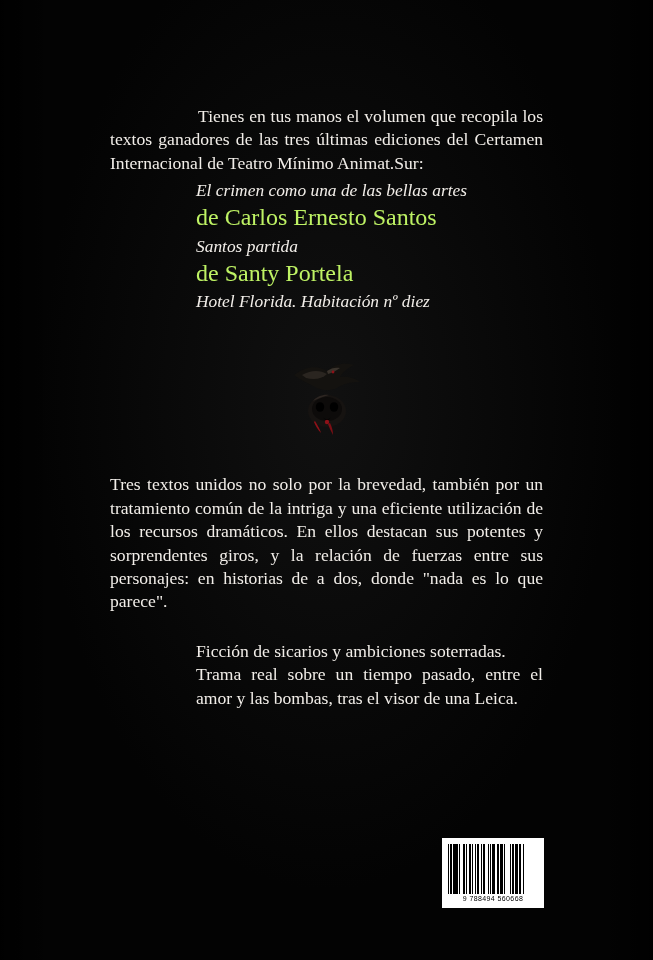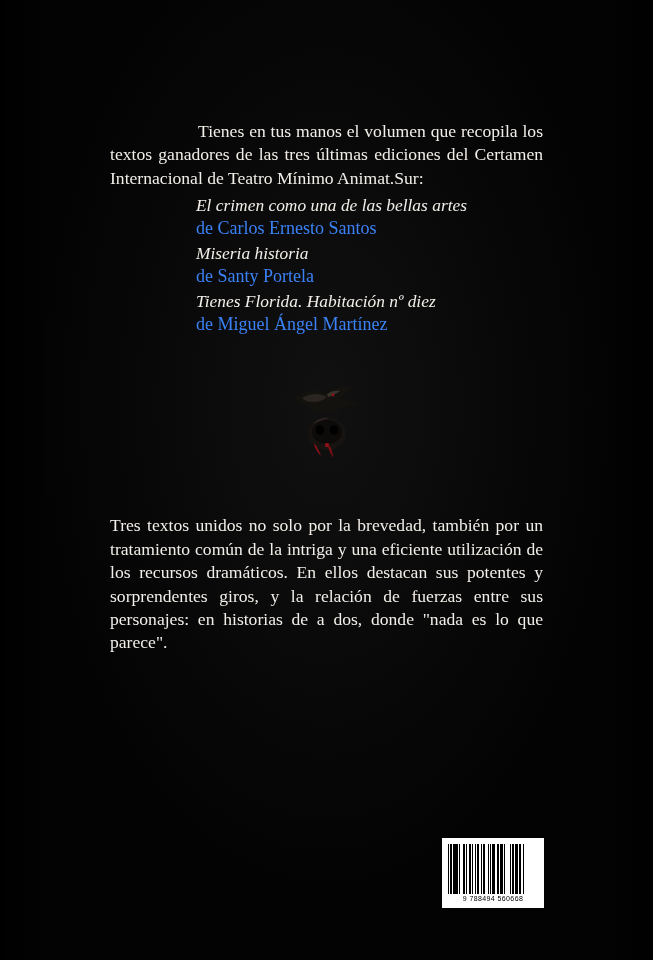--- a/index.html
+++ b/index.html
@@ -26,21 +26,21 @@
     inset: 0;
     background:
       radial-gradient(ellipse at 50% 42%, rgba(28,28,28,0.55) 0%, rgba(0,0,0,0) 62%),
       linear-gradient(to right, rgba(0,0,0,0.9) 0%, rgba(0,0,0,0) 8%, rgba(0,0,0,0) 92%, rgba(0,0,0,0.9) 100%);
     pointer-events: none;
   }
   .content {
     position: absolute;
     left: 110px;
     right: 110px;
-    top: 120px;
+    top: 105px;
   }
 
   .para {
     font-size: 17.6px;
     line-height: 1.33;
     text-align: justify;
     text-justify: inter-word;
     color: #f2eee9;
     margin: 0;
   }
@@ -52,41 +52,41 @@
     margin-top: 4px;
     padding-left: 86px;
   }
   .work-title {
     font-size: 17.4px;
     font-style: italic;
     line-height: 1.32;
     color: #f2eee9;
   }
   .work-author {
-    font-size: 18px;
+    font-size: 24px;
     line-height: 1.32;
-    color: #3b82f6;
+    color: #bef264;
     margin-bottom: 1px;
   }
 
   .emblem-wrap {
     margin-top: 40px;
     height: 96px;
     display: flex;
     align-items: center;
     justify-content: center;
   }
   .emblem {
     position: relative;
     width: 86px;
     height: 92px;
   }
 
   .para-block2 {
-    margin-top: 42px;
+    margin-top: 24px;
   }
   .para-block3 {
     margin-top: 26px;
     padding-left: 86px;
   }
   .para-block3 .line {
     font-size: 17.6px;
     line-height: 1.33;
     color: #f2eee9;
     text-align: justify;
@@ -134,27 +134,26 @@
     <p class="para first-indent">Tienes en tus manos el volumen que recopila los textos ganadores de las tres últimas ediciones del Certamen Internacional de Teatro Mínimo Animat.Sur:</p>
 
     <div class="works">
 
       <div>
         <div class="work-title">El crimen como una de las bellas artes</div>
         <div class="work-author">de  Carlos Ernesto Santos</div>
       </div>
 
       <div>
-        <div class="work-title">Miseria historia</div>
+        <div class="work-title">Santos partida</div>
         <div class="work-author">de Santy Portela</div>
       </div>
 
       <div>
-        <div class="work-title">Tienes Florida. Habitación nº diez</div>
-        <div class="work-author">de Miguel Ángel Martínez</div>
+        <div class="work-title">Hotel Florida. Habitación nº diez</div>
       </div>
 
     </div>
 
     <div class="emblem-wrap">
       <div class="emblem">
         <svg viewBox="0 0 86 92" width="86" height="92" aria-hidden="true">
 
           <g fill="#14120f">
             <path d="M10 20 C22 11, 34 10, 43 16 C50 9, 60 7, 70 10 C62 14, 58 18, 56 22 C64 21, 71 23, 76 27 C66 27, 59 29, 53 33 C47 36, 38 36, 31 32 C24 28, 16 25, 10 20 Z"></path>
@@ -178,20 +177,22 @@
             <path d="M46 68 C48 72, 49 76, 49 80 C47 76, 45 72, 44 69 Z" fill="#7c0f15"></path>
             <circle cx="43" cy="67" r="2.2" fill="#8e1118"></circle>
           </g>
         </svg>
       </div>
     </div>
 
     <p class="para para-block2">Tres textos unidos no solo por la brevedad, también por un tratamiento común de la intriga y una eficiente utilización de los recursos dramáticos. En ellos destacan sus potentes y sorprendentes giros, y la relación de fuerzas entre sus  personajes: en historias de a dos, donde "nada es lo que parece".</p>
 
     <div class="para-block3">
+      <div class="line">Ficción de sicarios y ambiciones soterradas.</div>
+      <div class="line">Trama real sobre un tiempo pasado, entre el amor y las bombas, tras el visor de una Leica.</div>
     </div>
 
   </div>
 
   <div class="barcode-box">
     <div class="bars">
         <i style="width: 0.95px; background: rgb(0, 0, 0);"></i>
         <i style="width: 0.95px; background: rgb(255, 255, 255);"></i>
         <i style="width: 1.9px; background: rgb(0, 0, 0);"></i>
         <i style="width: 0.95px; background: rgb(255, 255, 255);"></i>

